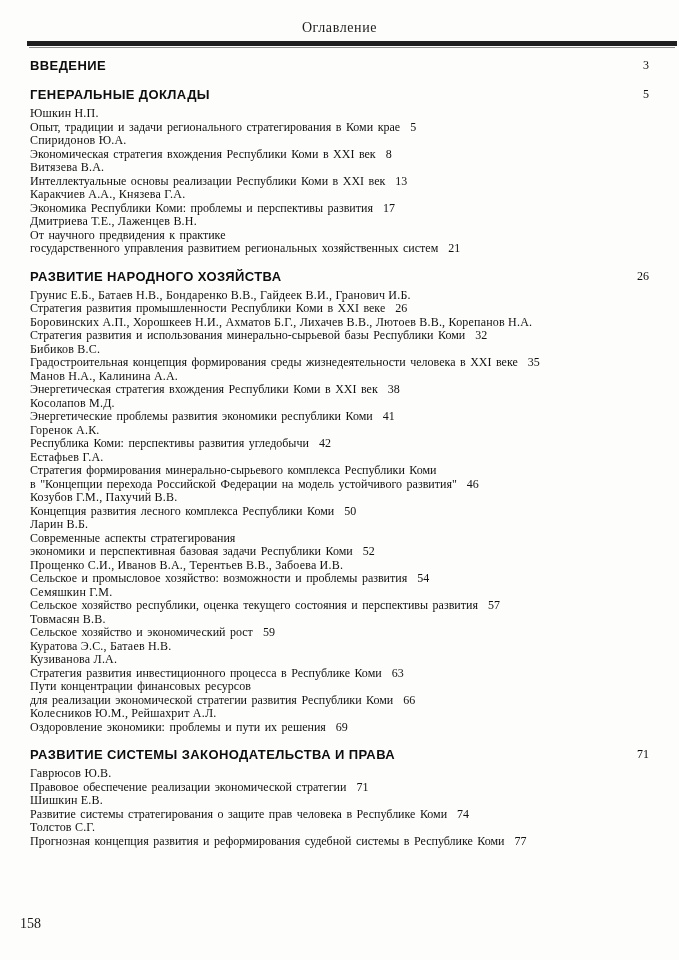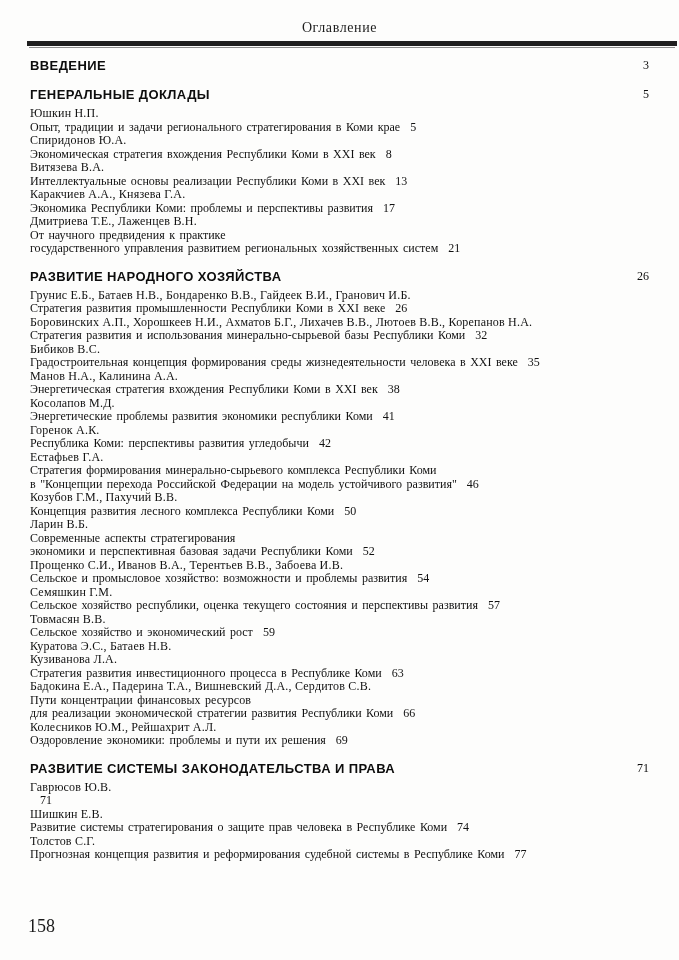--- a/index.html
+++ b/index.html
@@ -68,23 +68,23 @@
     align-items: baseline;
   }
   .title-text { word-spacing: 1.5px; }
   .page-num {
     flex: 0 0 auto;
     padding-left: 10px;
     text-align: right;
   }
   .folio {
     position: absolute;
-    left: 28px;
+    left: 20px;
     top: 916px;
-    font-size: 18px;
+    font-size: 14px;
     color: #1a1a1a;
   }
 </style>
 </head>
 <body>
 
 <div class="page">
   <div class="running-head">Оглавление</div>
   <div class="head-rule"></div>
 
@@ -199,41 +199,41 @@
         <div class="title-row">
           <span class="title-text">Сельское хозяйство и экономический рост</span>
           <span class="page-num">59</span>
         </div>
         <div class="authors">Куратова Э.С., Батаев Н.В.</div>
         <div class="authors">Кузиванова Л.А.</div>
         <div class="title-row">
           <span class="title-text">Стратегия развития инвестиционного процесса в Республике Коми</span>
           <span class="page-num">63</span>
         </div>
-        <div class="authors">Бадокина Е.А., Падерина Т.А., Вишневский Д.А., Сердитов С.В.</div>
         <div class="title-row">
           <span class="title-text">Пути концентрации финансовых ресурсов</span>
         </div>
         <div class="title-row">
           <span class="title-text">для реализации экономической стратегии развития Республики Коми</span>
           <span class="page-num">66</span>
         </div>
         <div class="authors">Колесников Ю.М., Рейшахрит А.Л.</div>
         <div class="title-row">
           <span class="title-text">Оздоровление экономики: проблемы и пути их решения</span>
           <span class="page-num">69</span>
         </div>
       </section>
       <section class="toc-section">
         <div class="heading-row">
           <span class="section-heading">РАЗВИТИЕ СИСТЕМЫ ЗАКОНОДАТЕЛЬСТВА И ПРАВА</span>
           <span class="page-num">71</span>
         </div>
         <div class="authors">Гаврюсов Ю.В.</div>
         <div class="title-row">
+          <span class="title-text">Правовое обеспечение реализации экономической стратегии</span>
           <span class="page-num">71</span>
         </div>
         <div class="authors">Шишкин Е.В.</div>
         <div class="title-row">
           <span class="title-text">Развитие системы стратегирования о защите прав человека в Республике Коми</span>
           <span class="page-num">74</span>
         </div>
         <div class="authors">Толстов С.Г.</div>
         <div class="title-row">
           <span class="title-text">Прогнозная концепция развития и реформирования судебной системы в Республике Коми</span>

